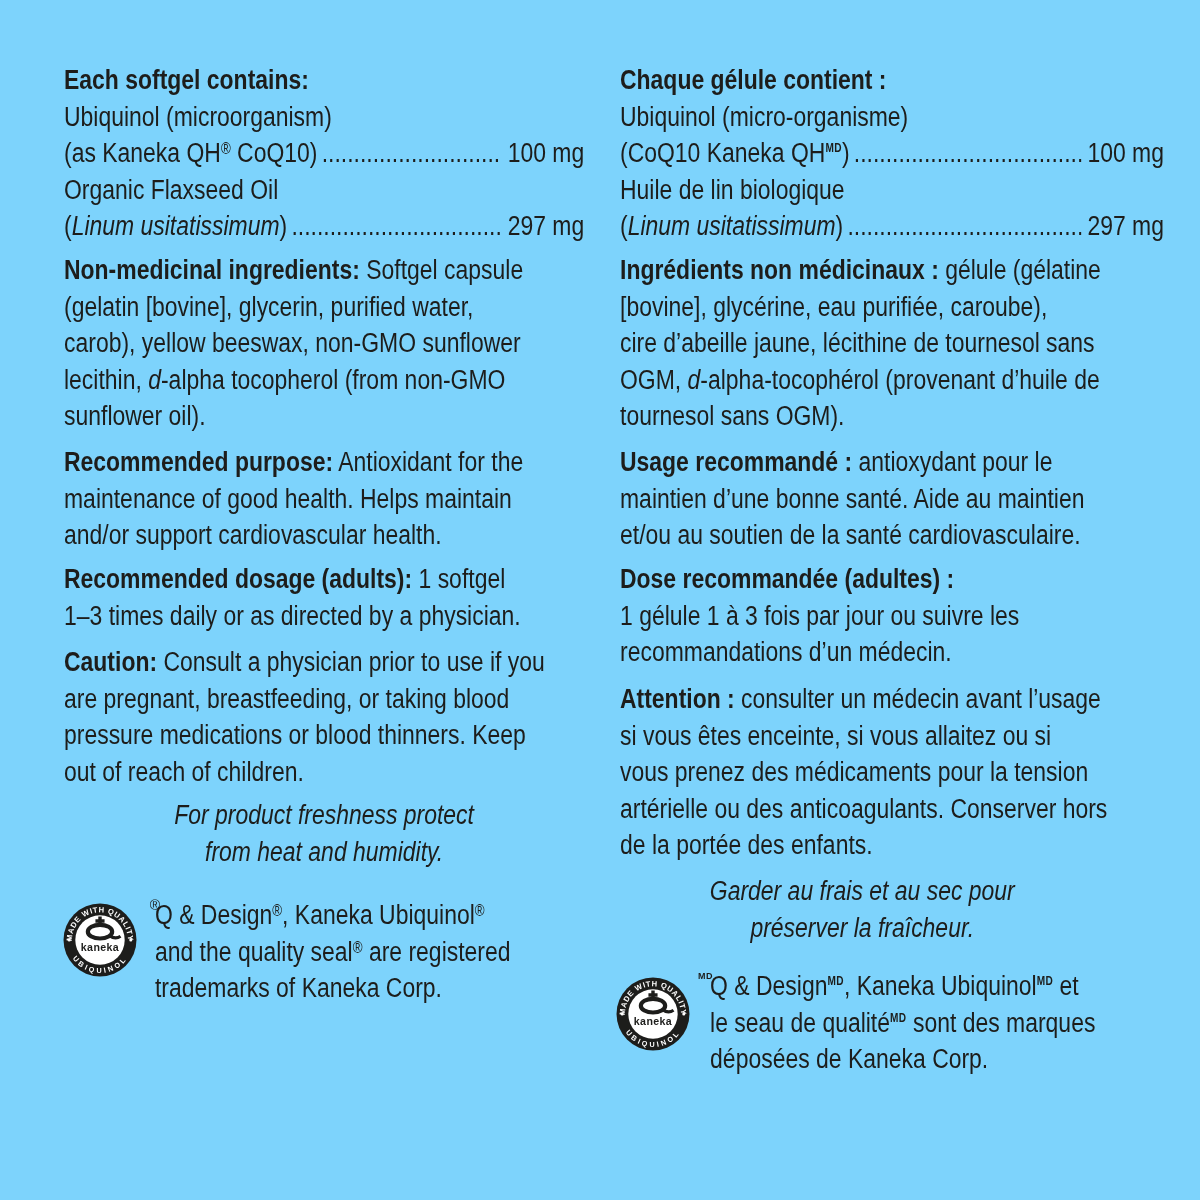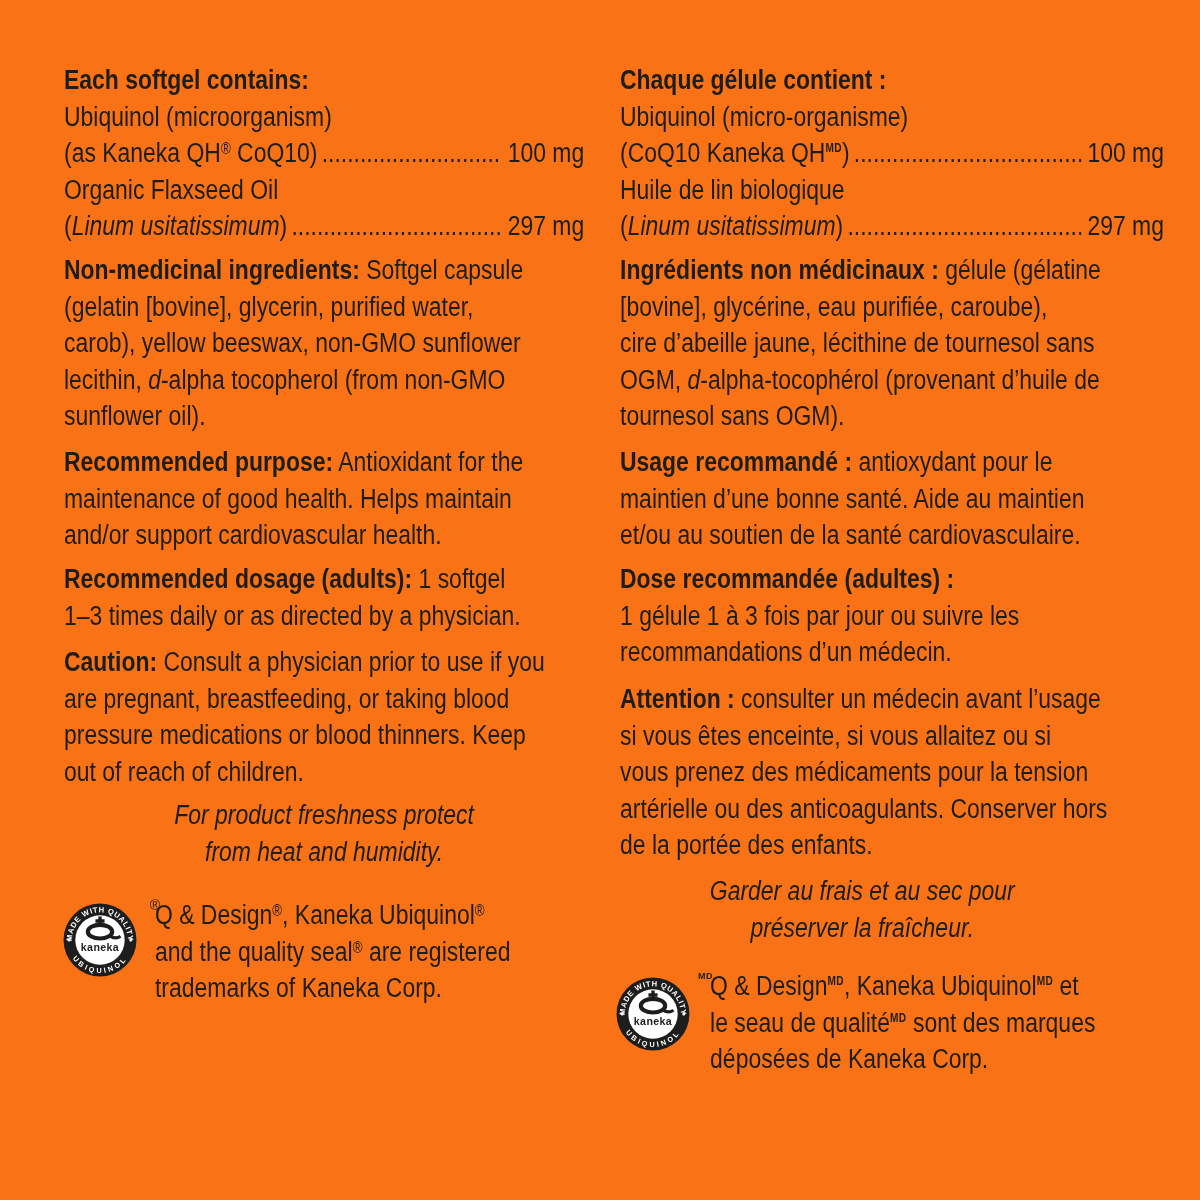--- a/index.html
+++ b/index.html
@@ -1,17 +1,17 @@
 <!DOCTYPE html>
 <html><head>
 <meta charset="utf-8">
 <style>
   html,body{margin:0;padding:0;background:#ffffff;}
   .page{
-    position:relative;width:1200px;height:1200px;background:#f97316;
+    position:relative;width:1200px;height:1200px;background:#7dd3fc;
     color:#1d1d1b;font-family:"Liberation Sans", sans-serif;overflow:hidden;
   }
   .col{
     position:absolute;top:62px;transform:scaleX(0.85);transform-origin:0 0;
     font-size:27px;line-height:36.6px;
   }
   #col-en{left:64px;width:612px;}
   #col-fr{left:620px;width:640px;}
   .block{position:absolute;left:0;width:100%;}
   .line{white-space:nowrap;height:36.6px;}

